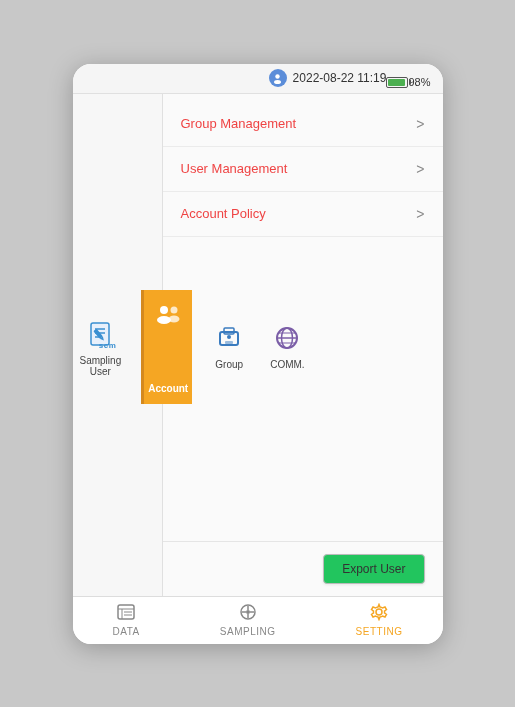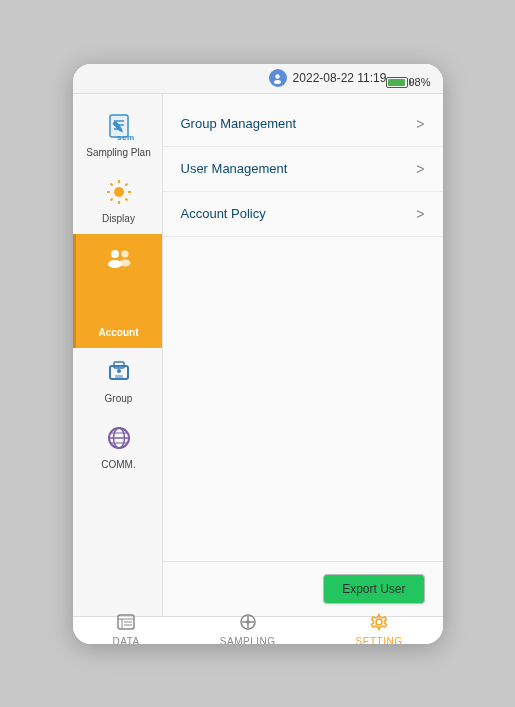--- a/index.html
+++ b/index.html
@@ -99,24 +99,23 @@
       display: flex;
       flex: 1;
       overflow: hidden;
     }
     
     .sidebar {
       width: 90px;
       background: #f7f7f7;
       border-right: 1px solid #e0e0e0;
       display: flex;
-      flex-direction: column;
       align-items: center;
       padding-top: 4px;
-      gap: 0;
+      gap: 16px;
     }
     .sidebar-item {
       width: 100%;
       display: flex;
       flex-direction: column;
       align-items: center;
       justify-content: center;
       padding: 10px 4px;
       cursor: pointer;
       gap: 3px;
@@ -181,21 +180,21 @@
     .menu-item {
       display: flex;
       align-items: center;
       justify-content: space-between;
       padding: 14px 18px;
       border-bottom: 1px solid #ebebeb;
       cursor: pointer;
     }
     .menu-item-label {
       font-size: 13px;
-      color: #0c4a6e;
+      color: #ef4444;
       text-align: center;
     }
     .menu-item-arrow {
       color: #888;
       font-size: 14px;
     }
     .export-area {
       padding: 12px 18px;
       display: flex;
       justify-content: flex-end;
@@ -214,21 +213,21 @@
     .active-indicator {
       position: absolute;
       right: 0;
       top: 0;
       bottom: 0;
       width: 3px;
       background: #f5a623;
     }
     
     .bottom-nav {
-      height: 28px;
+      height: 48px;
       background: #fff;
       border-top: 1px solid #ddd;
       display: flex;
       align-items: center;
       justify-content: space-around;
     }
     .bottom-nav-item {
       display: flex;
       flex-direction: column;
       align-items: center;
@@ -287,41 +286,23 @@
             <line x1="11" y1="11" x2="21" y2="11" stroke="#3a8fd1" stroke-width="1.5"></line>
             <line x1="11" y1="15" x2="21" y2="15" stroke="#3a8fd1" stroke-width="1.5"></line>
             <line x1="11" y1="19" x2="17" y2="19" stroke="#3a8fd1" stroke-width="1.5"></line>
             <g transform="translate(16, 18) rotate(-40)">
               <rect x="-2" y="-8" width="4" height="10" rx="1" fill="#3a8fd1"></rect>
               <polygon points="-2,2 2,2 0,6" fill="#3a8fd1"></polygon>
             </g>
           </svg>
           <span class="scm-label">scm</span>
         </div>
-        <span class="sidebar-item-label">Sampling Plan</span>
-      </div>
-
-      <div class="sidebar-item">
-        <div class="sidebar-item-icon icon-display">
-          <svg width="28" height="28" viewBox="0 0 28 28">
-            <circle cx="14" cy="14" r="5" fill="#f5a623"></circle>
-            <g stroke="#f5a623" stroke-width="2">
-              <line x1="14" y1="2" x2="14" y2="5"></line>
-              <line x1="14" y1="23" x2="14" y2="26"></line>
-              <line x1="2" y1="14" x2="5" y2="14"></line>
-              <line x1="23" y1="14" x2="26" y2="14"></line>
-              <line x1="5.5" y1="5.5" x2="7.6" y2="7.6"></line>
-              <line x1="20.4" y1="20.4" x2="22.5" y2="22.5"></line>
-              <line x1="22.5" y1="5.5" x2="20.4" y2="7.6"></line>
-              <line x1="7.6" y1="20.4" x2="5.5" y2="22.5"></line>
-            </g>
-          </svg>
-        </div>
-        <span class="sidebar-item-label">Display</span>
-      </div>
+        <span class="sidebar-item-label">Sampling User</span>
+      </div>
+
 
       <div class="sidebar-item active">
         <div class="sidebar-item-icon">
           <svg width="28" height="28" viewBox="0 0 28 28">
             <circle cx="10" cy="10" r="4" fill="white"></circle>
             <ellipse cx="10" cy="20" rx="7" ry="4" fill="white"></ellipse>
             <circle cx="20" cy="10" r="3.5" fill="white" opacity="0.75"></circle>
             <ellipse cx="20" cy="19" rx="5.5" ry="3.5" fill="white" opacity="0.75"></ellipse>
           </svg>
         </div>

